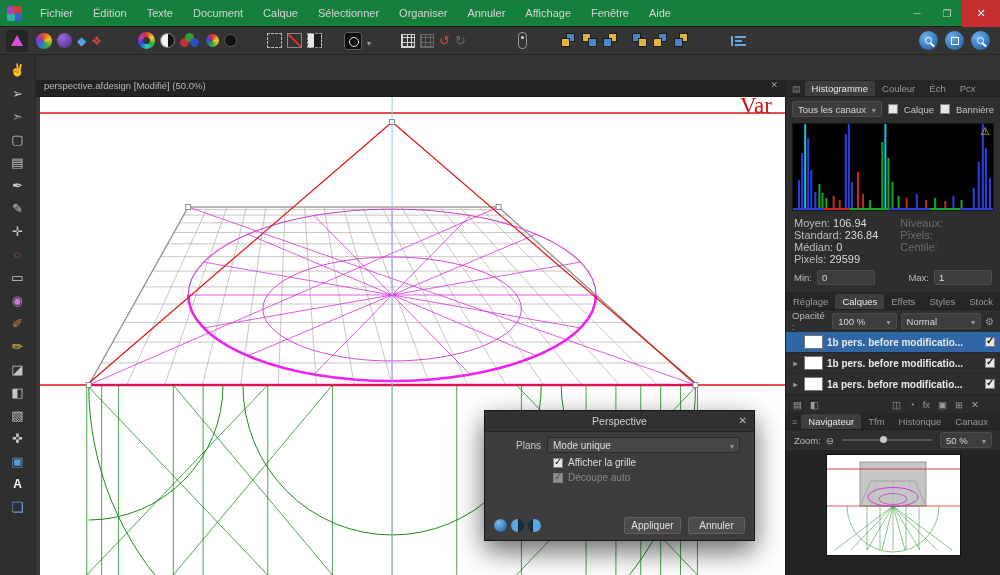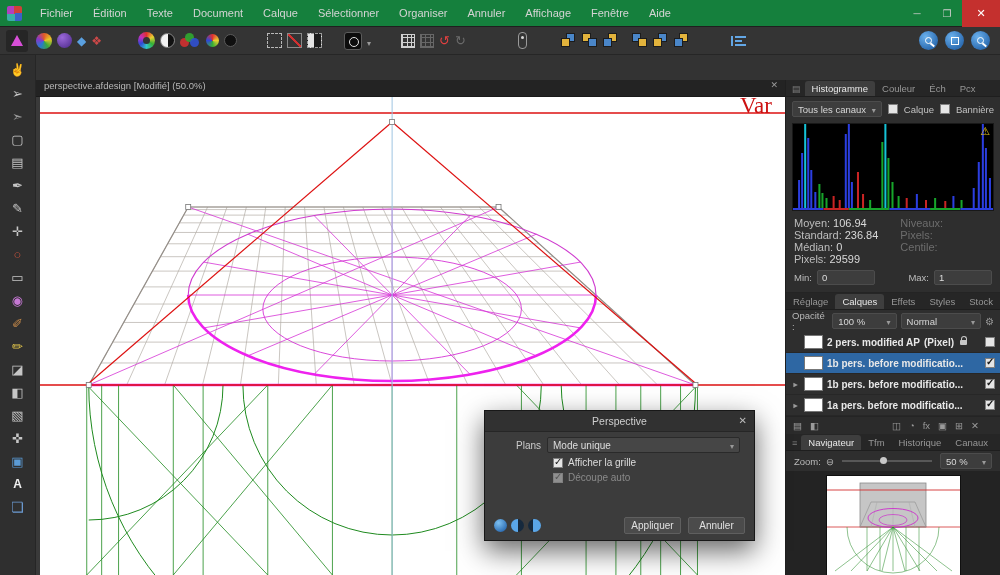--- a/index.html
+++ b/index.html
@@ -494,28 +494,20 @@
         <i class="caret"></i>
       </span>
       <span class="mini-select" style="width:84px">
         <span>Normal</span>
         <i class="caret"></i>
       </span>
       <span style="color:#9a9a9a;font-size:10px">⚙</span>
     </div>
 
     <div>
-      <div class="layer-row">
-        <span class="expander"></span>
-        <span class="thumb"></span>
-        <span class="lrtitle">2 pers. modified AP</span>
-        <span class="lrsuffix">(Pixel)</span>
-        <span class="lockico"></span>
-        <span class="cb"></span>
-      </div>
       <div class="layer-row selected">
         <span class="expander"></span>
         <span class="thumb"></span>
         <span class="lrtitle">1b pers. before modificatio...</span>
         <span class="cb checked"></span>
       </div>
       <div class="layer-row">
         <span class="expander">▸</span>
         <span class="thumb"></span>
         <span class="lrtitle">1b pers. before modificatio...</span>

